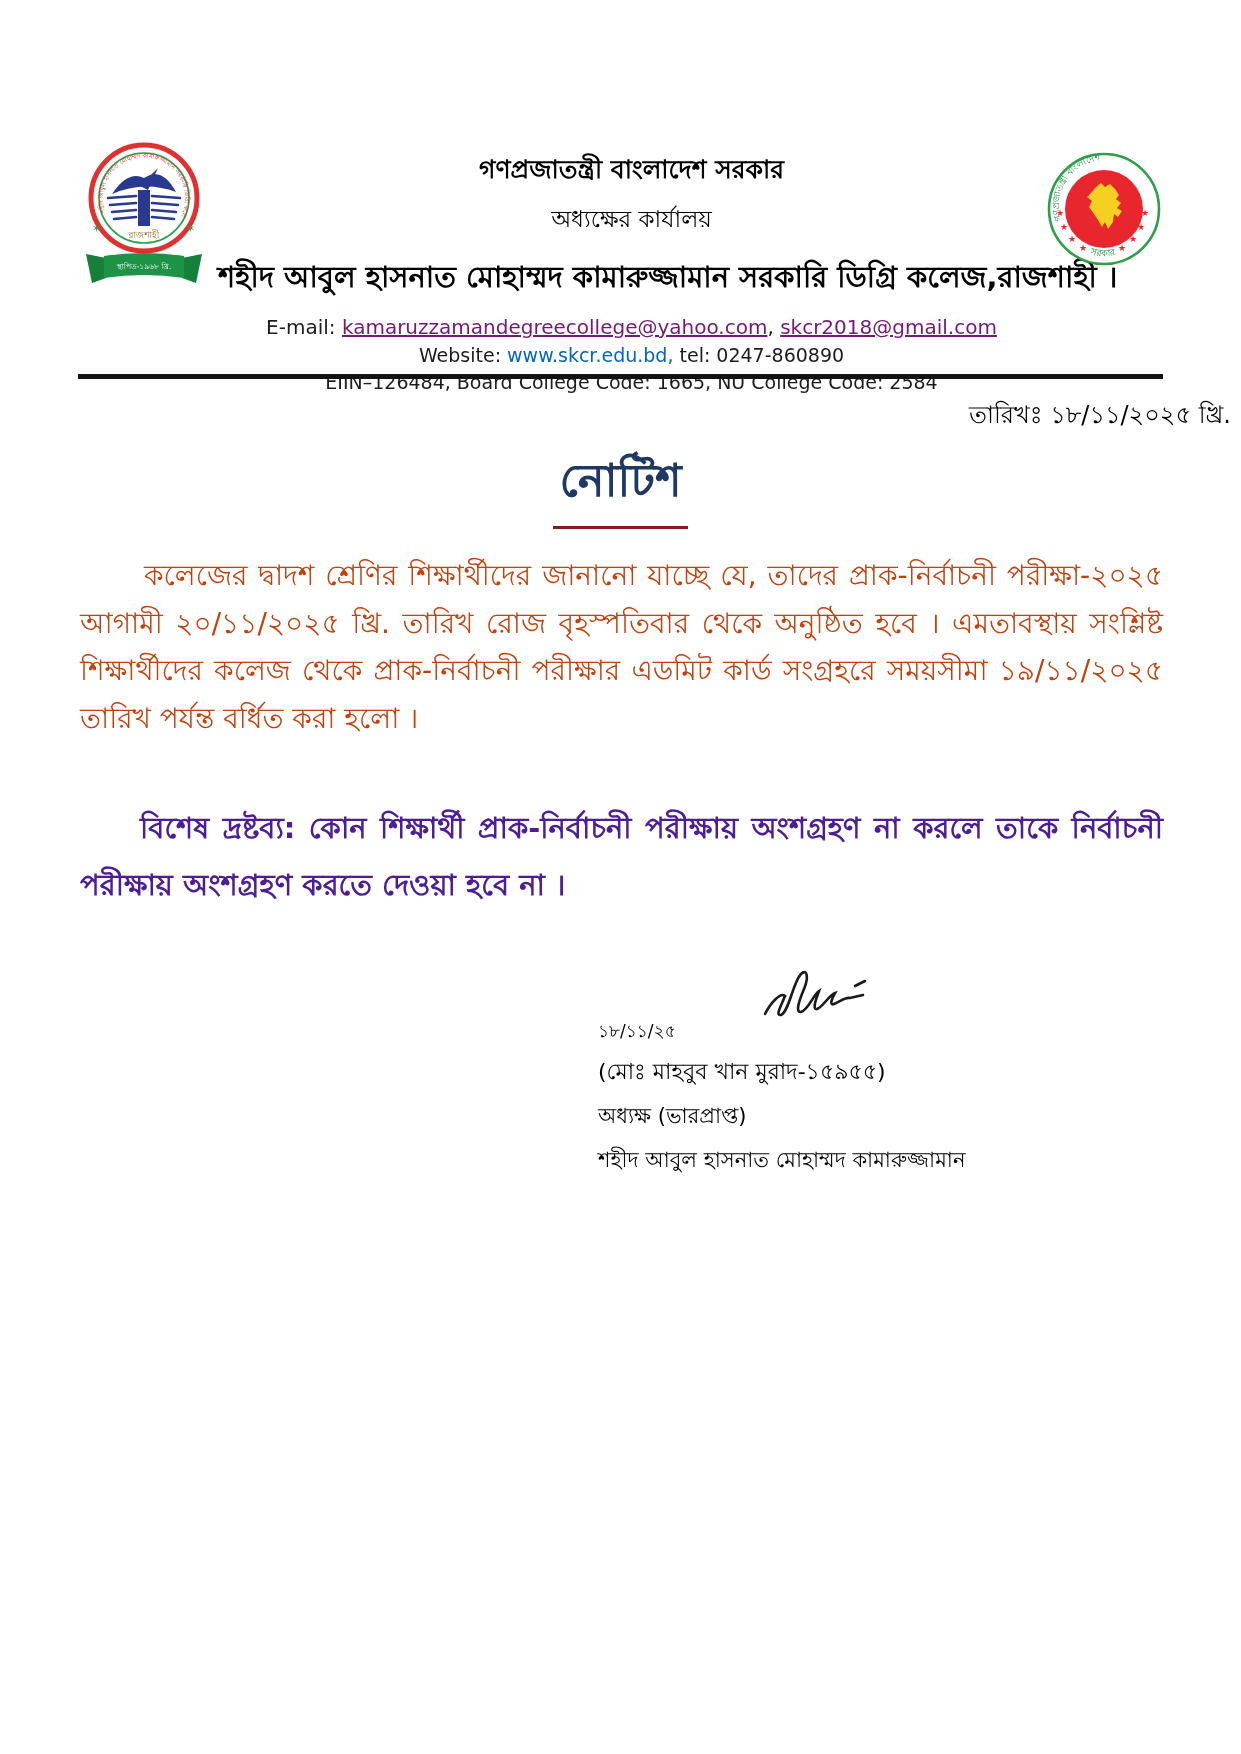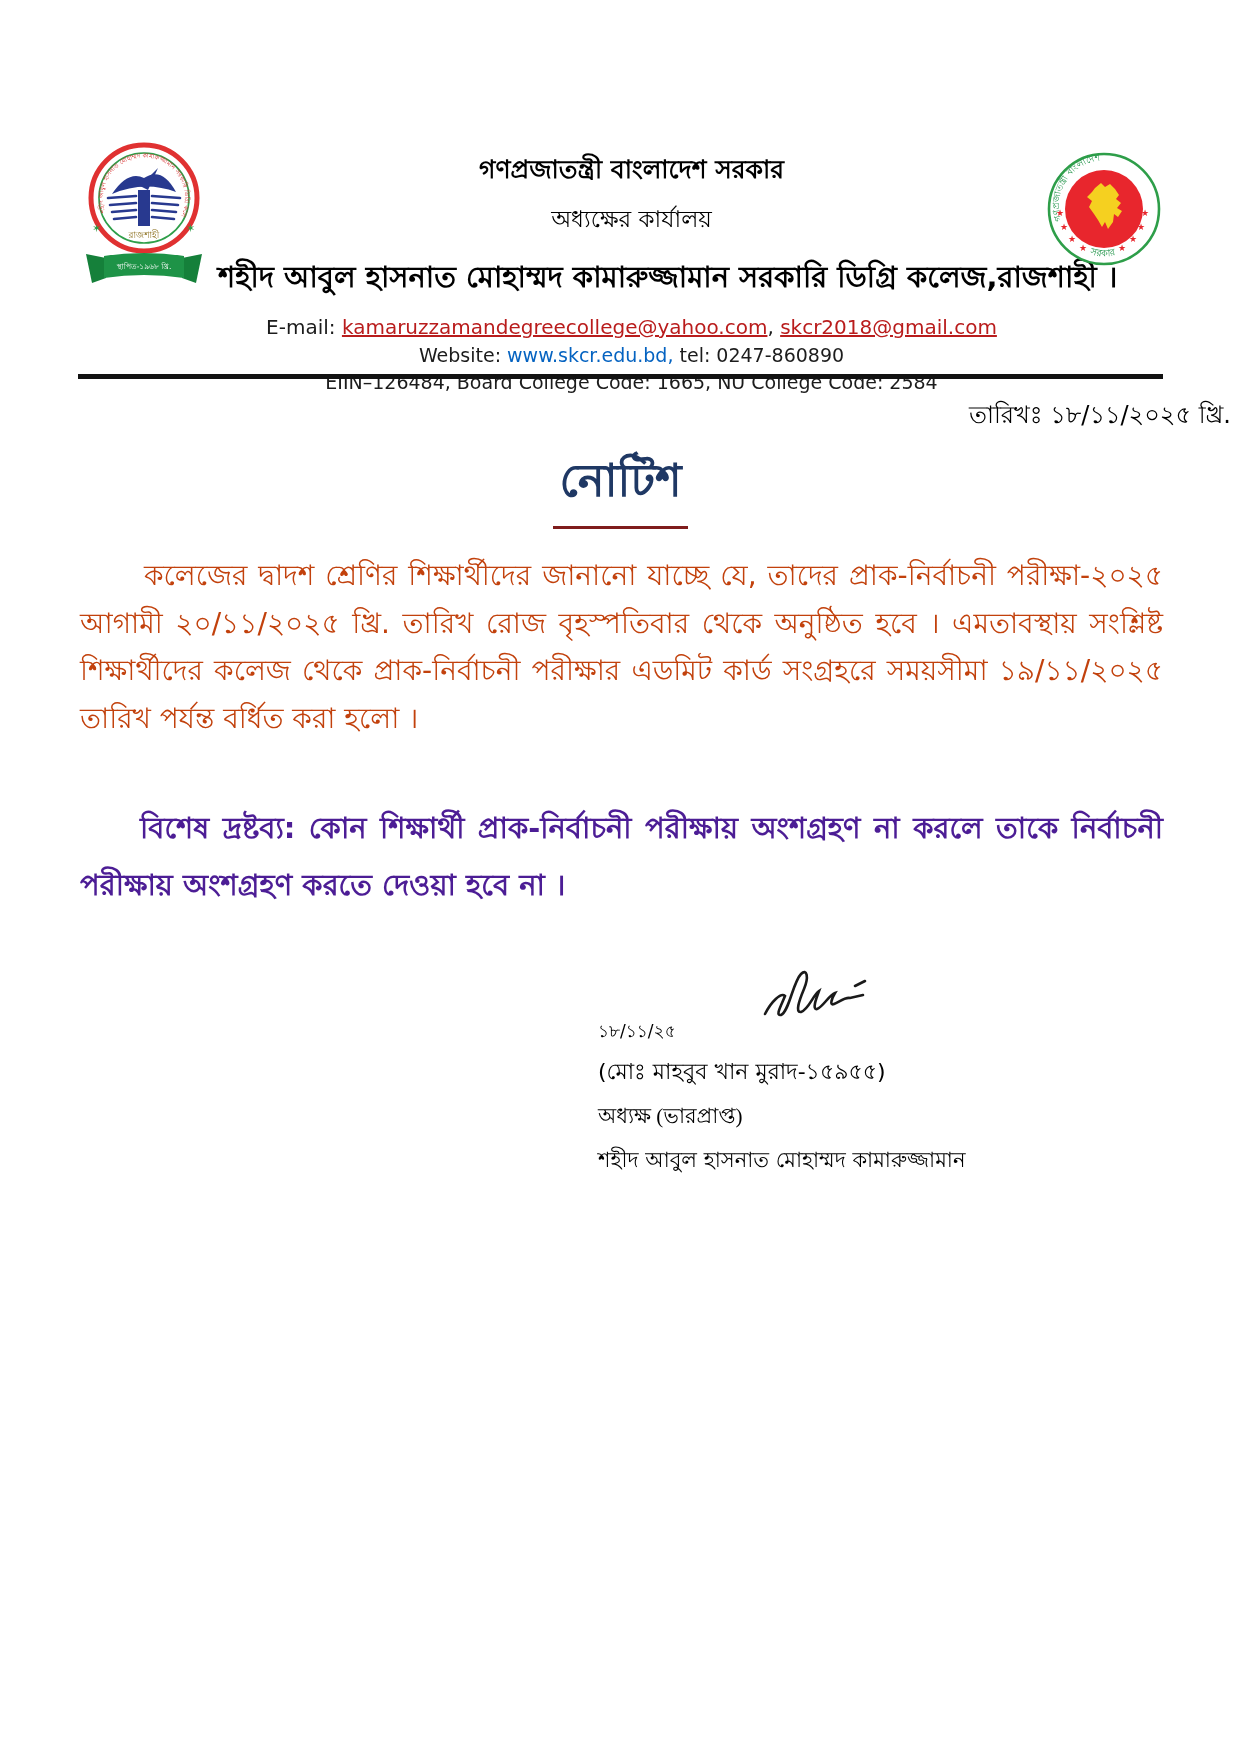--- a/index.html
+++ b/index.html
@@ -20,21 +20,21 @@
   .logo-left { flex:none; width:140px; }
   .header-center { flex:1; text-align:center; min-width:0; }
   .logo-right { flex:none; width:120px; padding-top:12px; }
 
   .h-govt    { margin-top:12px; font-size:25px; font-weight:bold; }
   .h-office  { margin-top:8px;  font-size:23px; font-weight:normal; }
   .h-college { margin-top:14px; font-size:29px; font-weight:bold; white-space:nowrap; }
   .h-contact { margin-top:12px; font-size:20px; color:#1c1c1c; }
   .h-website { margin-top:5px;  font-size:19px; color:#1c1c1c; }
   .h-codes   { margin-top:5px;  font-size:19px; color:#1c1c1c; }
-  a.doc-link { color:#b91c1c; text-decoration:underline; cursor:pointer; }
+  a.doc-link { color:#701a75; text-decoration:underline; cursor:pointer; }
   .plain-link { color:#0563C1; text-decoration:none; }
 
   .divider {
     position:absolute; top:374px; left:78px; width:1085px; height:5px;
     background:#121212;
   }
   .date-line {
     position:absolute; top:396px; right:10px;
     font-size:24px; color:#000;
   }
@@ -63,21 +63,21 @@
   }
 
   
   .signature {
     position:absolute; top:964px; left:598px; width:440px;
     text-align:left;
   }
   .sig-scribble { display:block; margin:0 auto; }
   .sig-date  { font-size:17px; margin-top:-8px; }
   .sig-name  { font-size:22px; margin-top:8px; }
-  .sig-title { font-size:21px; margin-top:9px;font-family:Liberation Serif, serif; }
+  .sig-title { font-size:21px; margin-top:9px; }
   .sig-org1  { font-size:21px; margin-top:9px; }
   .sig-org2  { font-size:21px; margin-top:7px; }
 </style>
 </head>
 <body>
 
 <div class="page">
 
   <div class="header-row">
 

